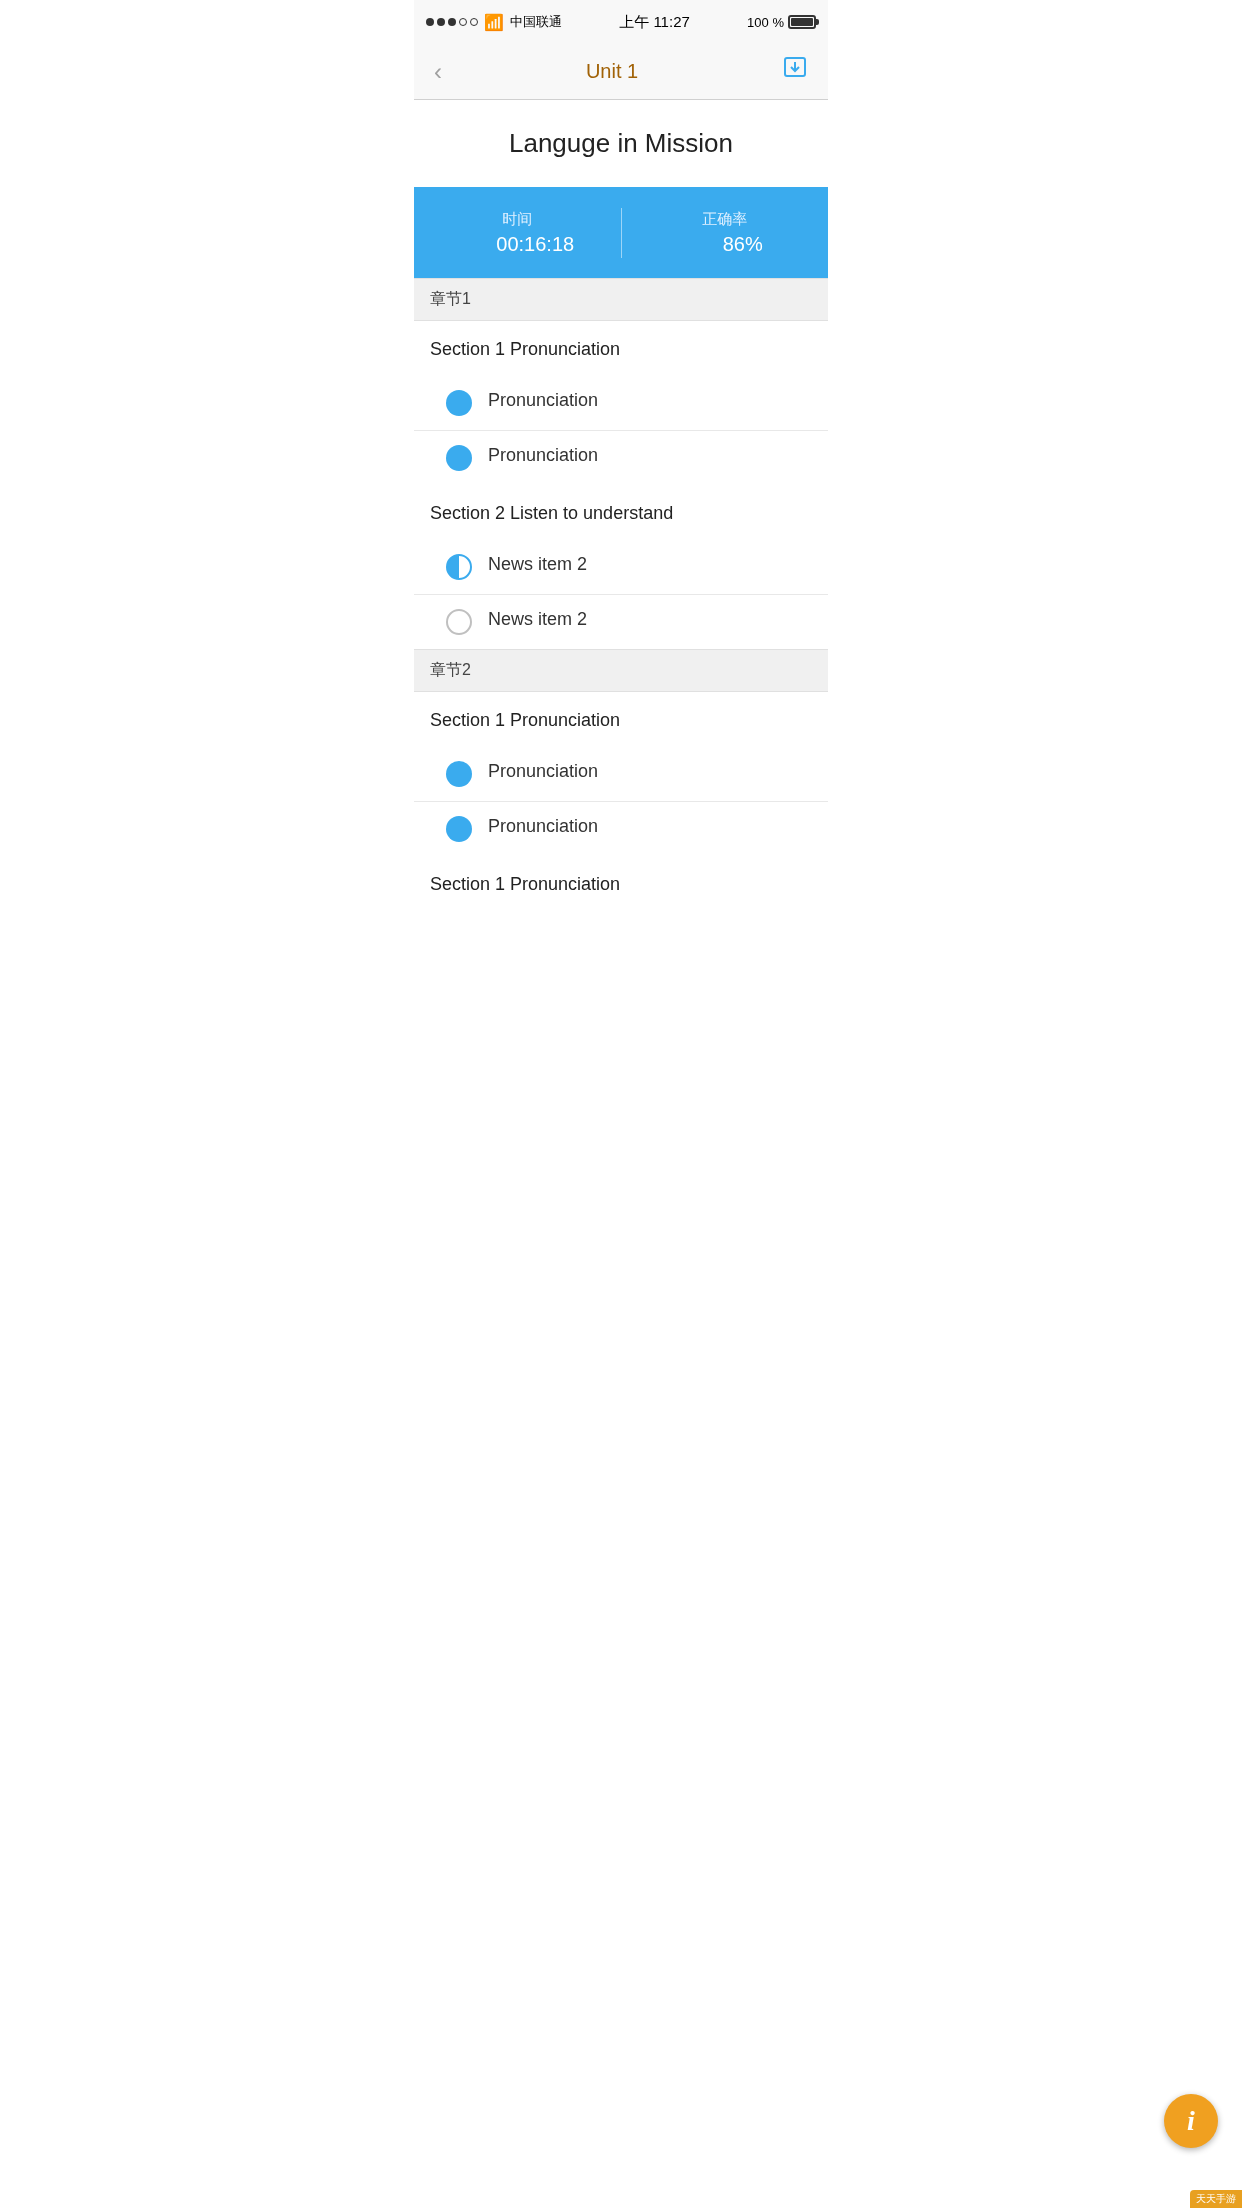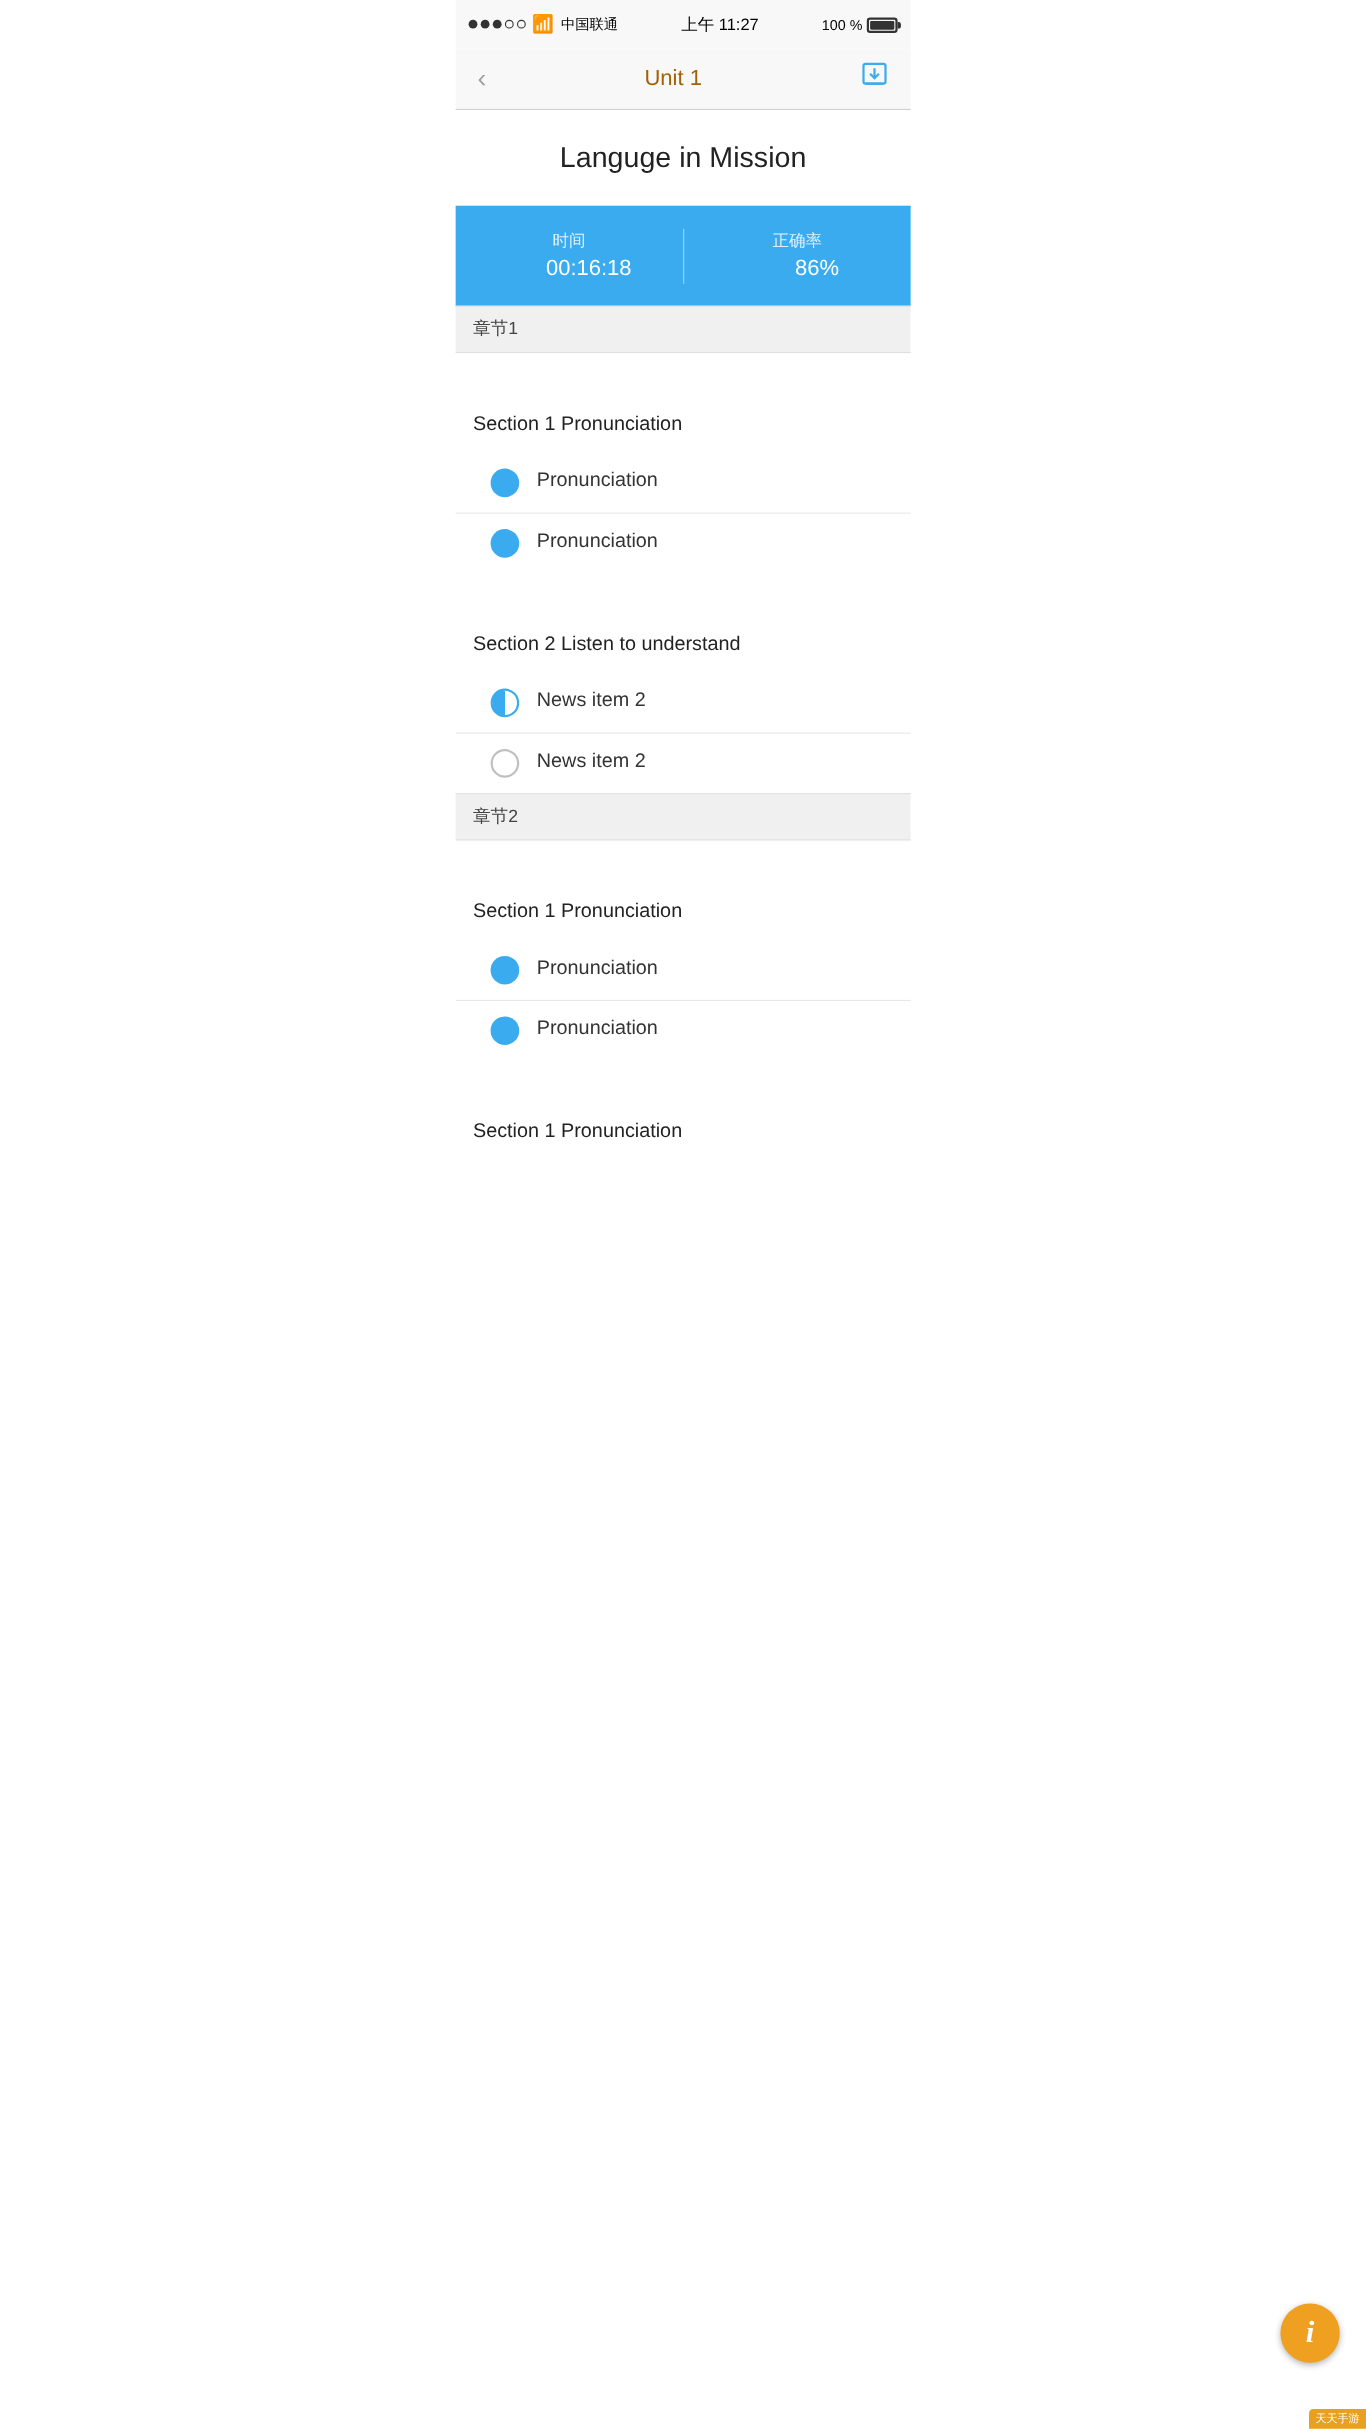--- a/index.html
+++ b/index.html
@@ -49,21 +49,21 @@
     }
     .carrier-text {
       font-size: 13px;
     }
     .status-center {
       font-size: 15px;
       font-weight: 400;
     }
     .status-right {
       display: flex;
-      align-items: flex-end;
+      align-items: flex-start;
       gap: 4px;
       font-size: 13px;
     }
     .battery {
       width: 28px;
       height: 14px;
       border: 2px solid #333;
       border-radius: 3px;
       position: relative;
       display: flex;
@@ -162,21 +162,20 @@
       padding: 10px 16px;
       font-size: 16px;
       color: #444;
       border-top: 1px solid #e0e0e0;
       border-bottom: 1px solid #e0e0e0;
     }
 
     
     .section-group {
       padding: 18px 16px 6px;
-      margin-top: 36px;
     }
     .section-group-title {
       font-size: 18px;
       color: #222;
       margin-bottom: 10px;
     }
 
     
     .list-item {
       display: flex;

